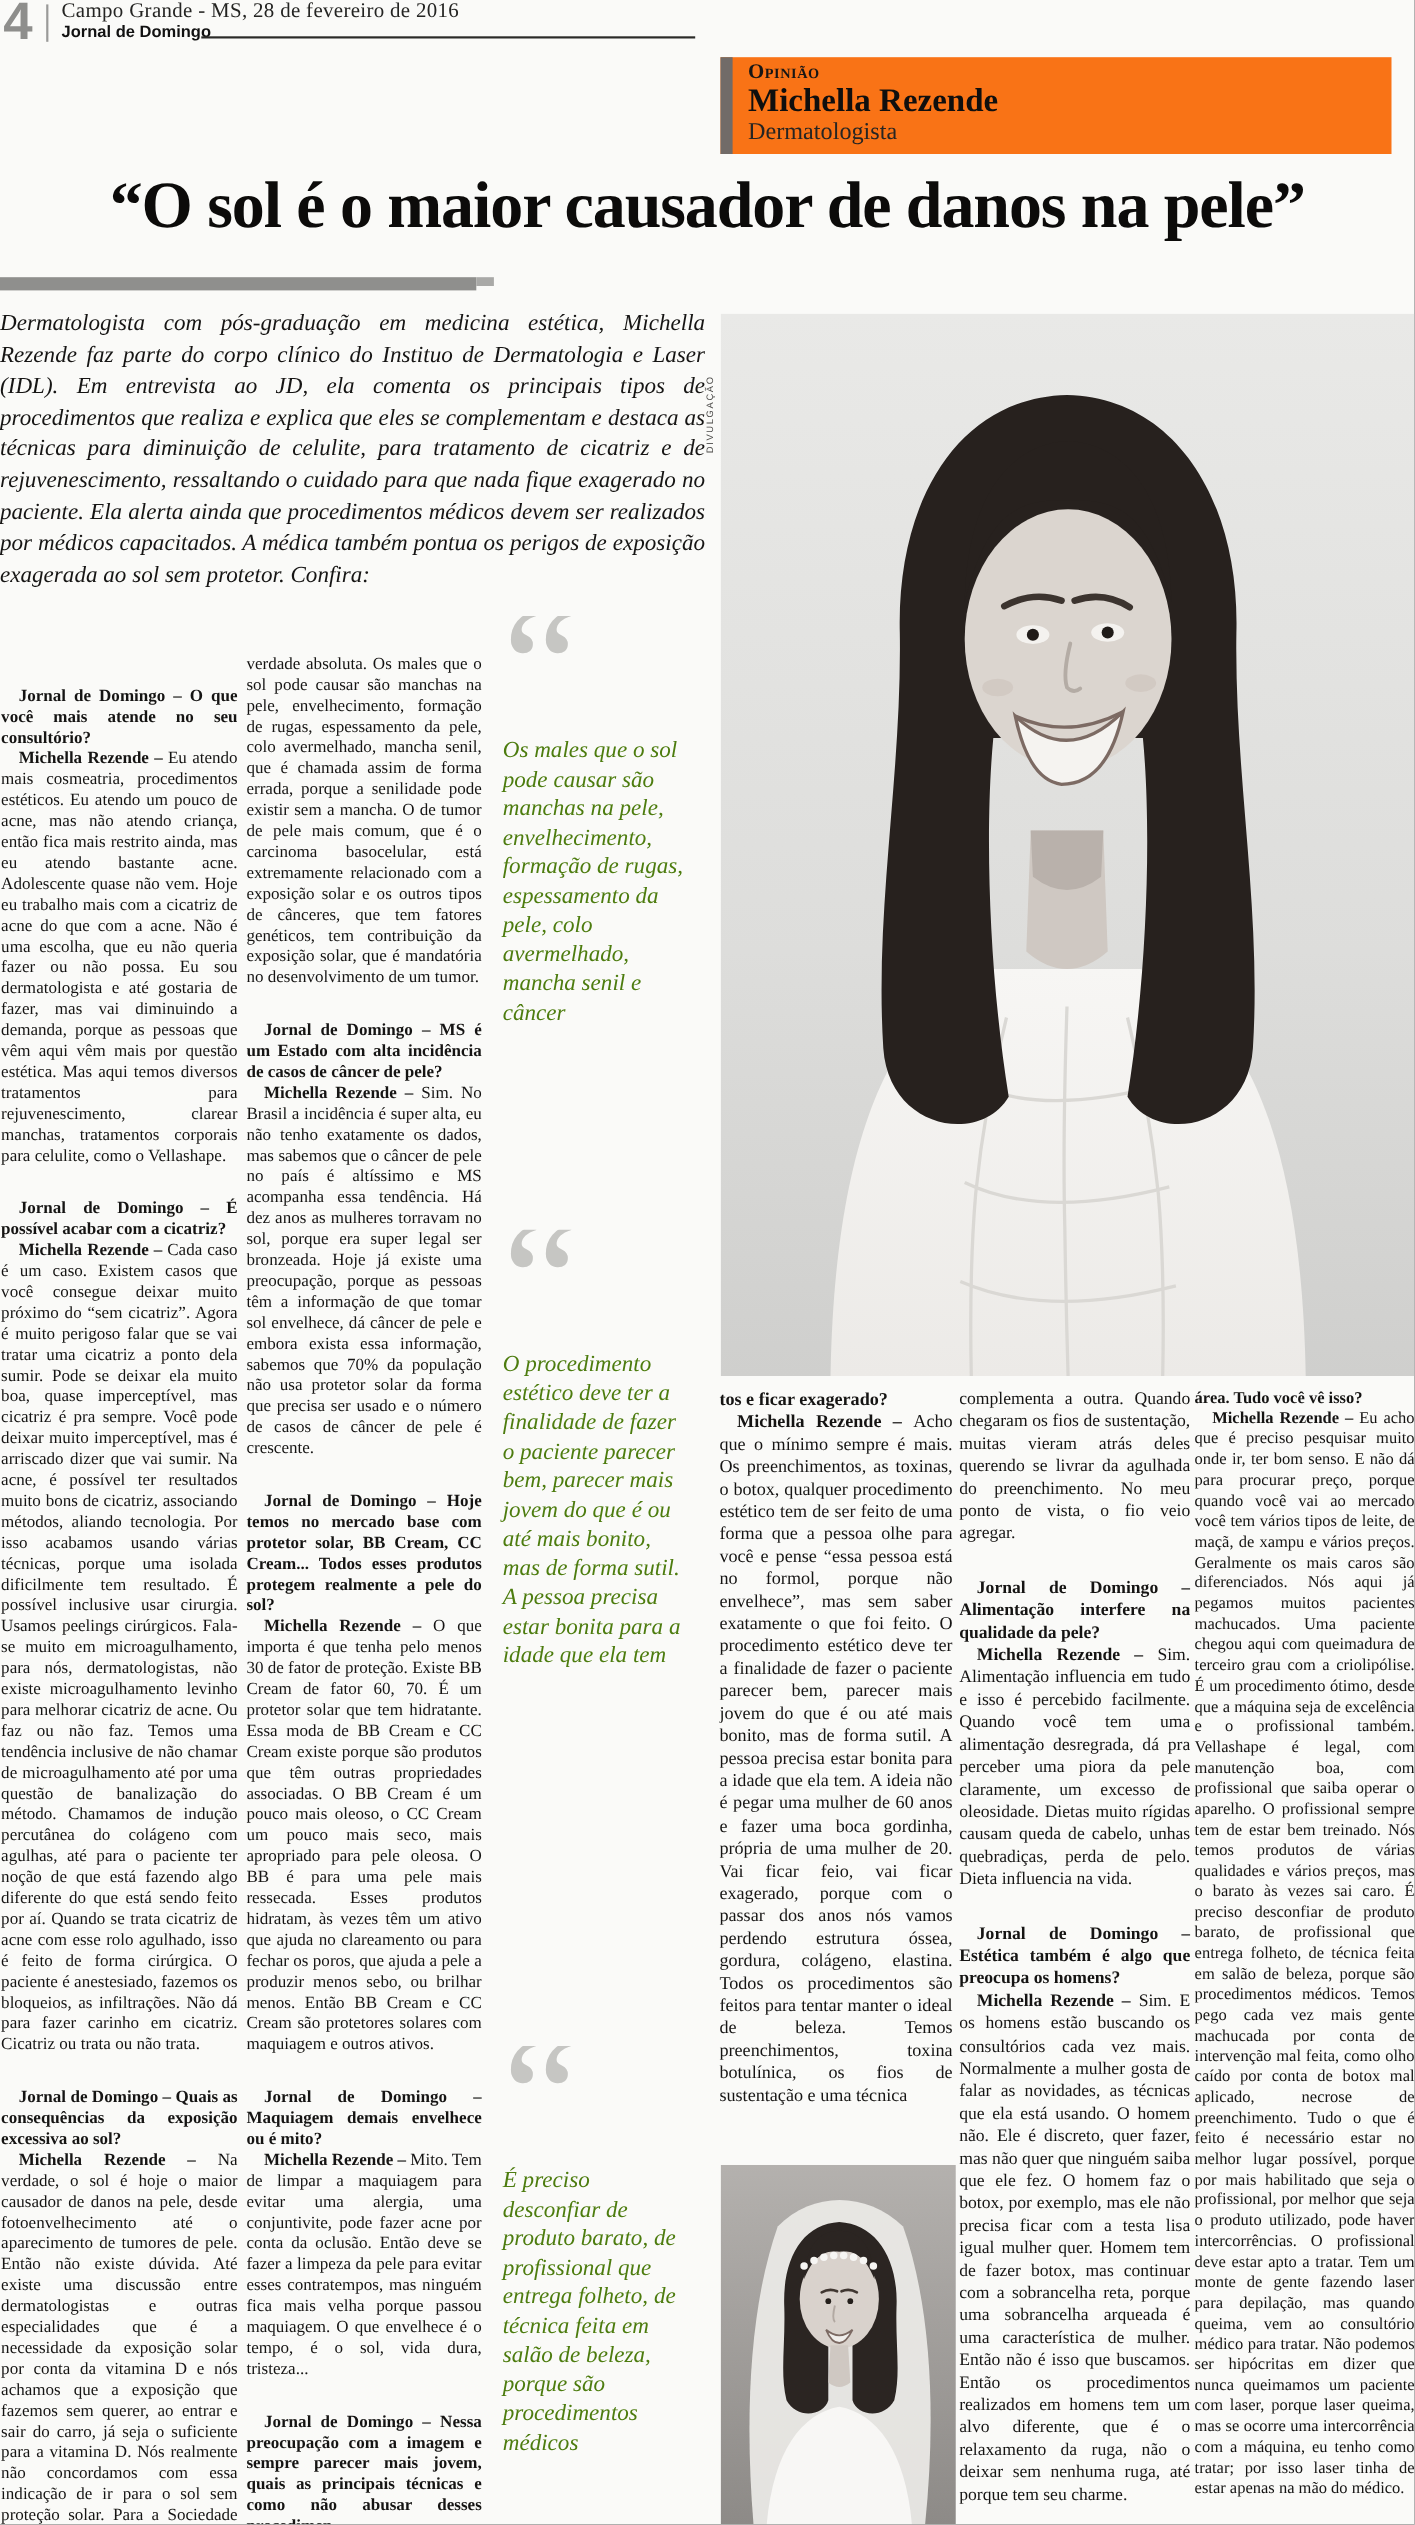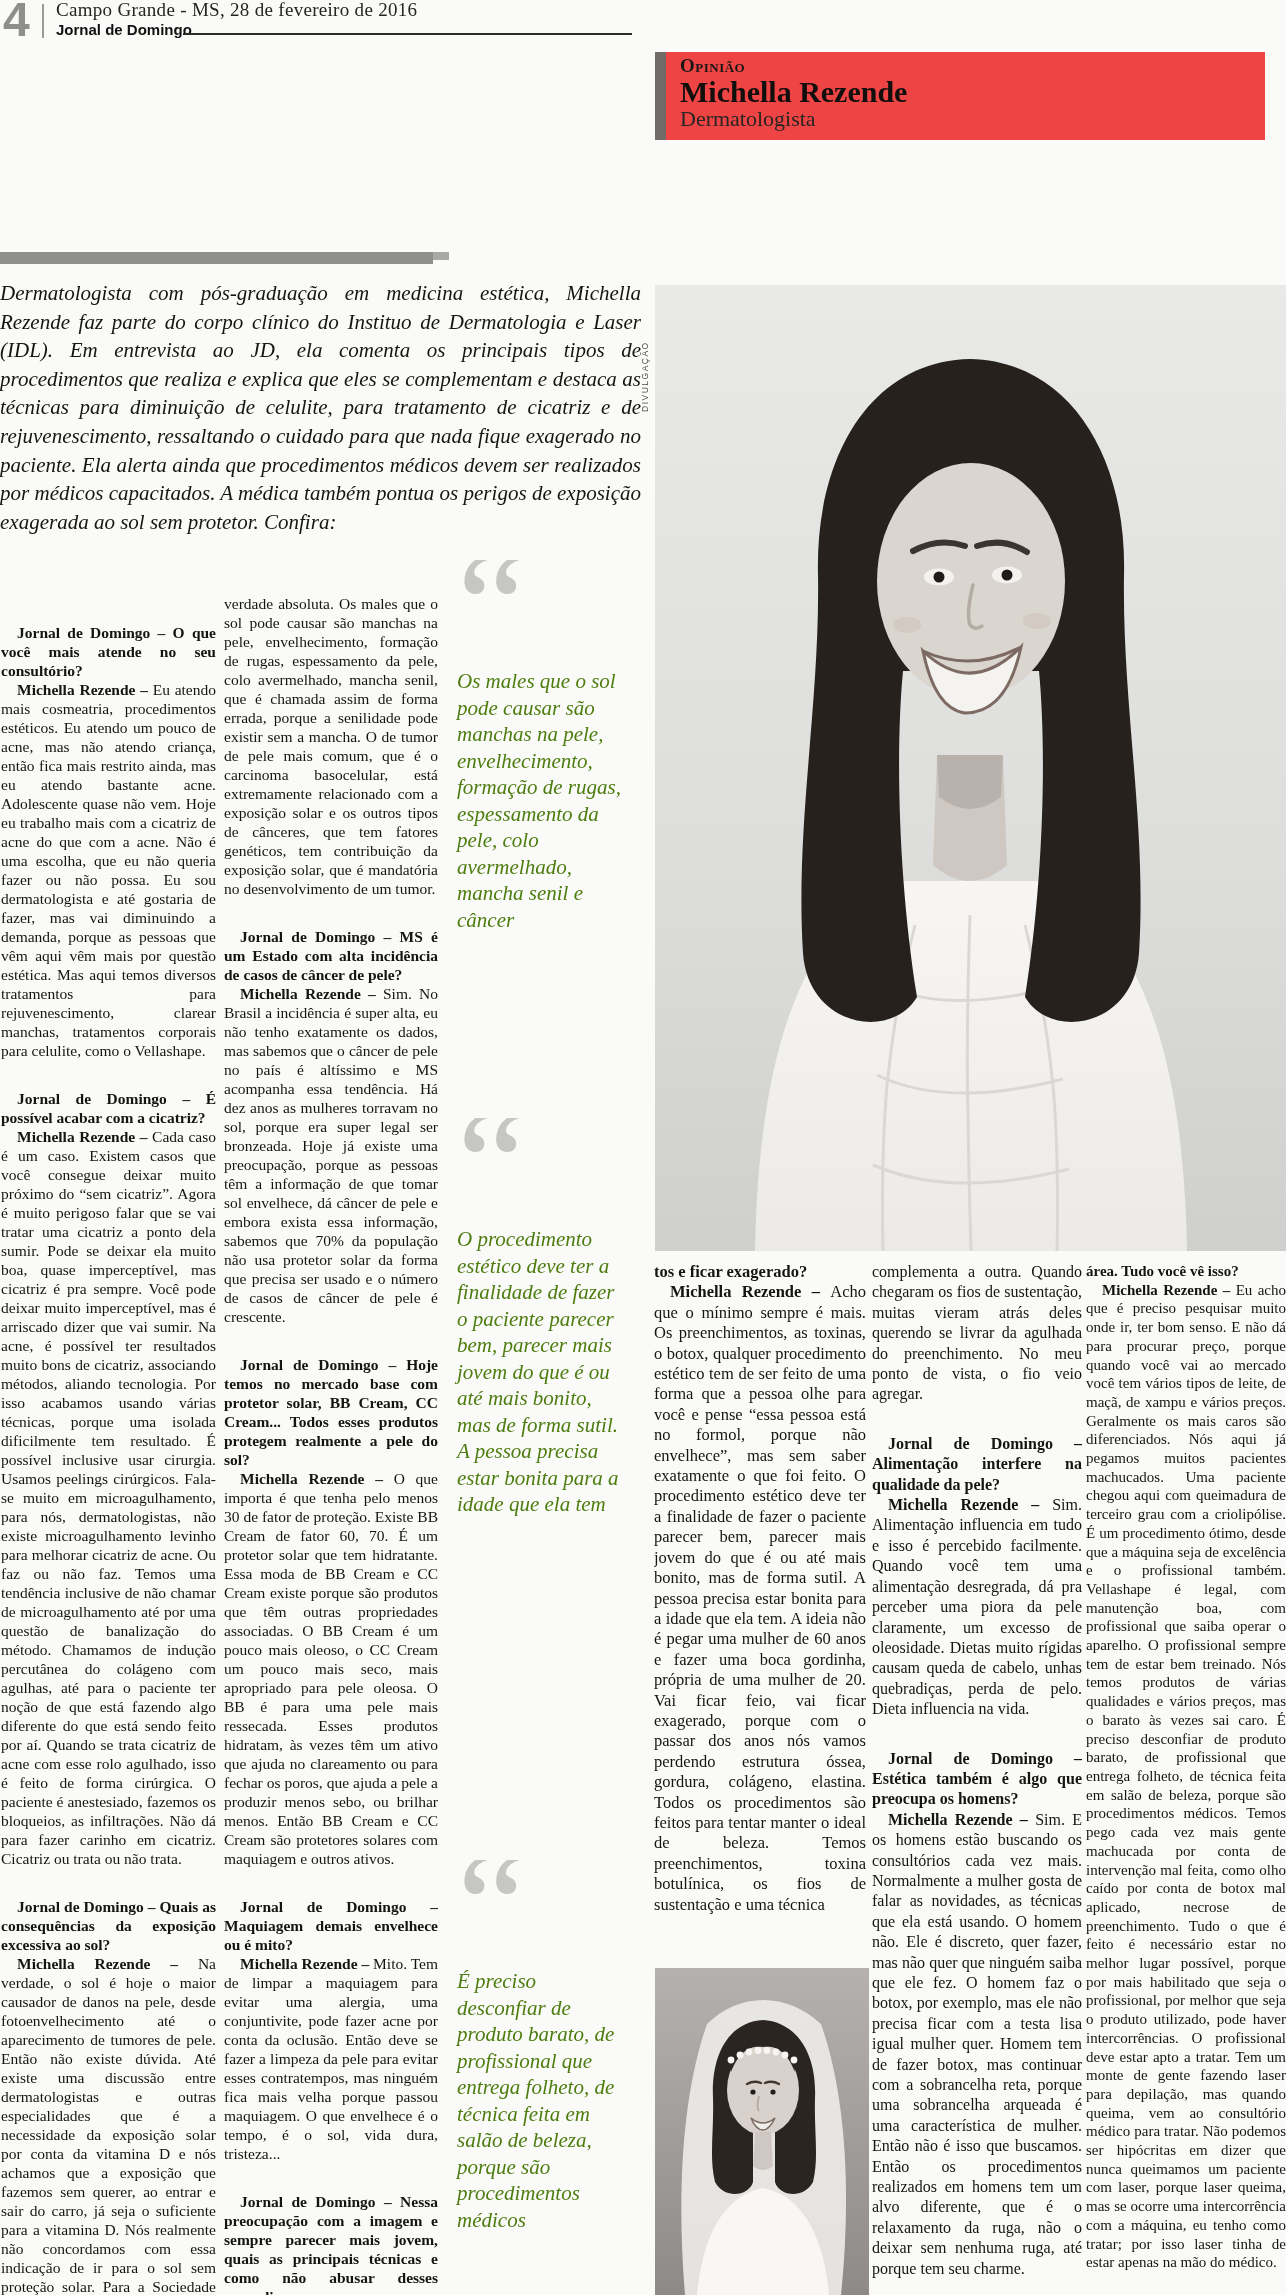--- a/index.html
+++ b/index.html
@@ -8,21 +8,21 @@
         -webkit-hyphens:auto;hyphens:auto;}
   
   .page-num{position:absolute;left:3px;top:-8px;font-family:"Liberation Sans",sans-serif;
             font-weight:bold;font-size:48px;color:#8e8e8c;}
   .hdr-divider{position:absolute;left:42px;top:4px;width:2px;height:34px;background:#9a9a98;}
   .hdr-date{position:absolute;left:56px;top:-1px;font-size:19px;color:#242422;letter-spacing:.3px;}
   .hdr-paper{position:absolute;left:56px;top:21px;font-family:"Liberation Sans",sans-serif;
              font-weight:bold;font-size:15px;color:#111;}
   .hdr-rule{position:absolute;left:183px;top:33px;width:449px;height:2px;background:#2b2b29;}
   
-  .opinion-box{position:absolute;left:655px;top:52px;width:585px;height:88px;background:#ef4444;
+  .opinion-box{position:absolute;left:655px;top:52px;width:585px;height:88px;background:#f97316;
                border-left:11px solid #716b68;padding-left:14px;box-sizing:content-box;}
   .op-kicker{font-variant:small-caps;font-weight:bold;font-size:19px;letter-spacing:.5px;
              color:#171615;margin-top:4px;line-height:20px;}
   .op-author{font-weight:bold;font-size:30px;line-height:32px;color:#100f0e;}
   .op-role{font-size:22px;line-height:21px;color:#262523;}
   
   .headline{position:absolute;left:0;top:136px;width:1286px;text-align:center;
             font-weight:bold;font-size:60px;letter-spacing:-1px;color:#0c0b0a;line-height:100px;}
   .lead-rule{position:absolute;left:0;top:252px;width:433px;height:12px;background:#8f8f8d;}
   .lead-rule-tail{position:absolute;left:433px;top:252px;width:16px;height:8px;background:#a9a9a7;}
@@ -68,20 +68,21 @@
   <div class="hdr-date">Campo Grande - MS, 28 de fevereiro de 2016</div>
   <div class="hdr-paper">Jornal de Domingo</div>
   <div class="hdr-rule"></div>
 
   <div class="opinion-box">
     <div class="op-kicker">Opinião</div>
     <div class="op-author">Michella Rezende</div>
     <div class="op-role">Dermatologista</div>
   </div>
 
+  <div class="headline">“O sol é o maior causador de danos na pele”</div>
   <div class="lead-rule"></div>
   <div class="lead-rule-tail"></div>
   <div class="intro">Dermatologista com pós-graduação em medicina estética, Michella Rezende faz parte do corpo clínico do Instituo de Dermatologia e Laser (IDL). Em entrevista ao JD, ela comenta os principais tipos de procedimentos que realiza e explica que eles se complementam e destaca as técnicas para diminuição de celulite, para tratamento de cicatriz e de rejuvenescimento, ressaltando o cuidado para que nada fique exagerado no paciente. Ela alerta ainda que procedimentos médicos devem ser realizados por médicos capacitados. A médica também pontua os perigos de exposição exagerada ao sol sem protetor. Confira:</div>
 
   <div class="col" id="col1">
       <p class="question">Jornal de Domingo – O que você mais atende no seu consultório?</p>
       <p class="answer"><b>Michella Rezende – </b>Eu atendo mais cosmeatria, procedimentos estéticos. Eu atendo um pouco de acne, mas não atendo criança, então fica mais restrito ainda, mas eu atendo bastante acne. Adolescente quase não vem. Hoje eu trabalho mais com a cicatriz de acne do que com a acne. Não é uma escolha, que eu não queria fazer ou não possa. Eu sou dermatologista e até gostaria de fazer, mas vai diminuindo a demanda, porque as pessoas que vêm aqui vêm mais por questão estética. Mas aqui temos diversos tratamentos para rejuvenescimento, clarear manchas, tratamentos corporais para celulite, como o Vellashape.</p>
       <p class="question">Jornal de Domingo – É possível acabar com a cicatriz?</p>
       <p class="answer"><b>Michella Rezende – </b>Cada caso é um caso. Existem casos que você consegue deixar muito próximo do “sem cicatriz”. Agora é muito perigoso falar que se vai tratar uma cicatriz a ponto dela sumir. Pode se deixar ela muito boa, quase imperceptível, mas cicatriz é pra sempre. Você pode deixar muito imperceptível, mas é arriscado dizer que vai sumir. Na acne, é possível ter resultados muito bons de cicatriz, associando métodos, aliando tecnologia. Por isso acabamos usando várias técnicas, porque uma isolada dificilmente tem resultado. É possível inclusive usar cirurgia. Usamos peelings cirúrgicos. Fala-se muito em microagulhamento, para nós, dermatologistas, não existe microagulhamento levinho para melhorar cicatriz de acne. Ou faz ou não faz. Temos uma tendência inclusive de não chamar de microagulhamento até por uma questão de banalização do método. Chamamos de indução percutânea do colágeno com agulhas, até para o paciente ter noção de que está fazendo algo diferente do que está sendo feito por aí. Quando se trata cicatriz de acne com esse rolo agulhado, isso é feito de forma cirúrgica. O paciente é anestesiado, fazemos os bloqueios, as infiltrações. Não dá para fazer carinho em cicatriz. Cicatriz ou trata ou não trata.</p>
       <p class="question">Jornal de Domingo – Quais as consequências da exposição excessiva ao sol?</p>

